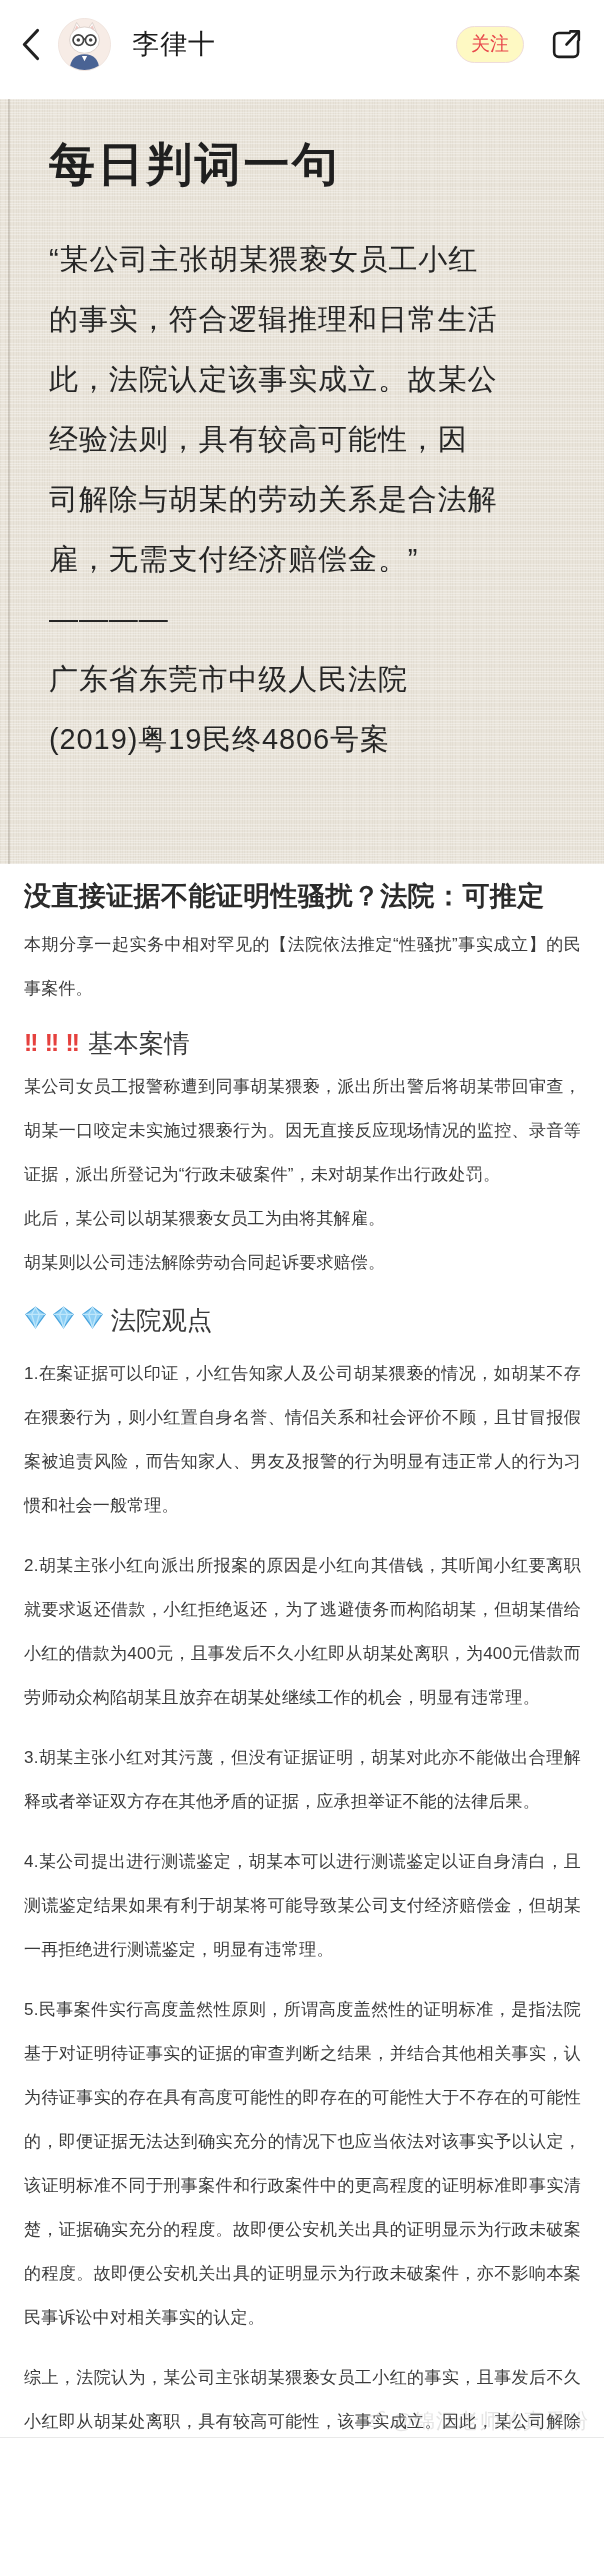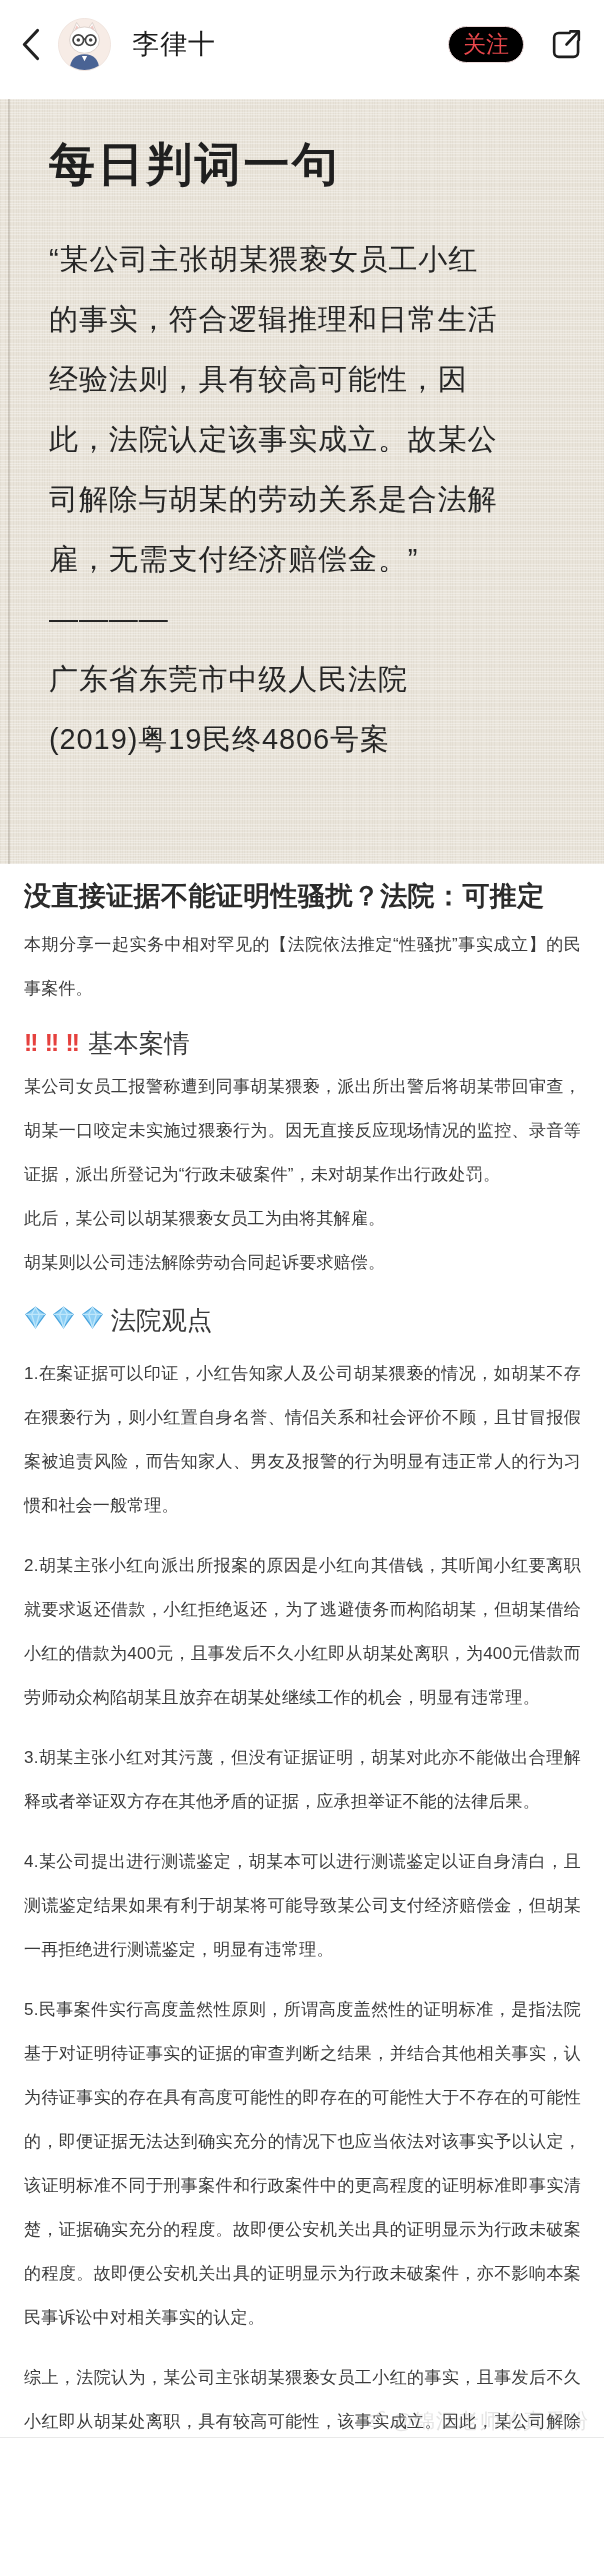--- a/index.html
+++ b/index.html
@@ -16,21 +16,21 @@
   .back-btn{width:32px;height:42px;display:flex;align-items:center;justify-content:center;flex:0 0 auto;}
   .avatar{
     width:51px;height:51px;border-radius:50%;margin-left:12.3px;flex:0 0 auto;
     background:#f7ece6;overflow:hidden;position:relative;border:0.9px solid #f0e4de;
   }
   .username{margin-left:21px;font-size:27px;color:#1c1c1c;letter-spacing:0.9px;}
   .topbar-spacer{flex:1;}
   .follow-btn{
     min-width:67px;height:37px;border:1.8px solid #eedcdc;border-radius:19px;
     display:flex;align-items:center;justify-content:center;
-    color:#e8474b;font-size:23px;padding:0 14px;background:#000000;box-sizing:border-box;
+    color:#e8474b;font-size:19px;padding:0 14px;background:#fef9c3;box-sizing:border-box;
   }
   .share-btn{margin-left:23px;width:39px;height:39px;display:flex;align-items:center;justify-content:center;}
   
   .quote-card{
     margin-top:10.5px;width:605px;height:765px;box-sizing:border-box;
     background:#e9e4da;
     background-image:
       repeating-linear-gradient(0deg, rgba(255,255,255,.30) 0 0.9px, rgba(0,0,0,0) 0.9px 2.6px),
       repeating-linear-gradient(90deg, rgba(172,160,140,.10) 0 0.9px, rgba(0,0,0,0) 0.9px 2.6px);
     padding:37px 35px 3px 49px;position:relative;
@@ -113,22 +113,22 @@
         <path d="M29 7 h11 v11" fill="none" stroke="#1e1e1e" stroke-width="3.4" stroke-linecap="round" stroke-linejoin="round"></path>
       </svg>
     </div>
   </div>
 
   <div class="quote-card">
     <div class="quote-title">每日判词一句</div>
     <div>
         <div class="quote-line">“某公司主张胡某猥亵女员工小红</div>
         <div class="quote-line">的事实，符合逻辑推理和日常生活</div>
+        <div class="quote-line">此，法院认定该事实成立。故某公</div>
         <div class="quote-line">经验法则，具有较高可能性，因</div>
-        <div class="quote-line">此，法院认定该事实成立。故某公</div>
         <div class="quote-line">司解除与胡某的劳动关系是合法解</div>
         <div class="quote-line">雇，无需支付经济赔偿金。”</div>
         <div class="quote-line">————</div>
         <div class="quote-line">广东省东莞市中级人民法院</div>
         <div class="quote-line">(2019)粤19民终4806号案</div>
       </div>
   </div>
 
   <div class="article">
     <div class="post-title">没直接证据不能证明性骚扰？法院：可推定</div>

